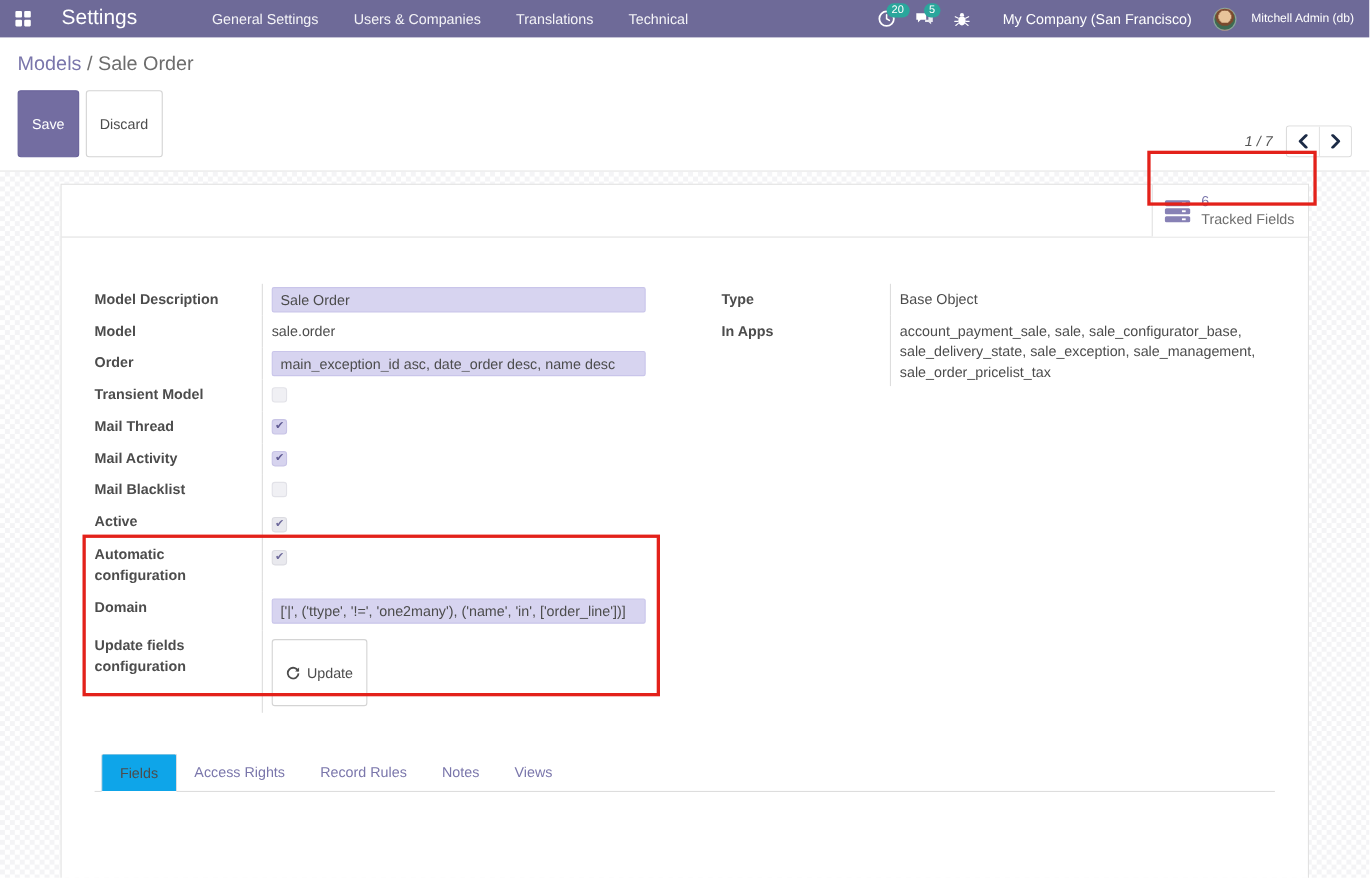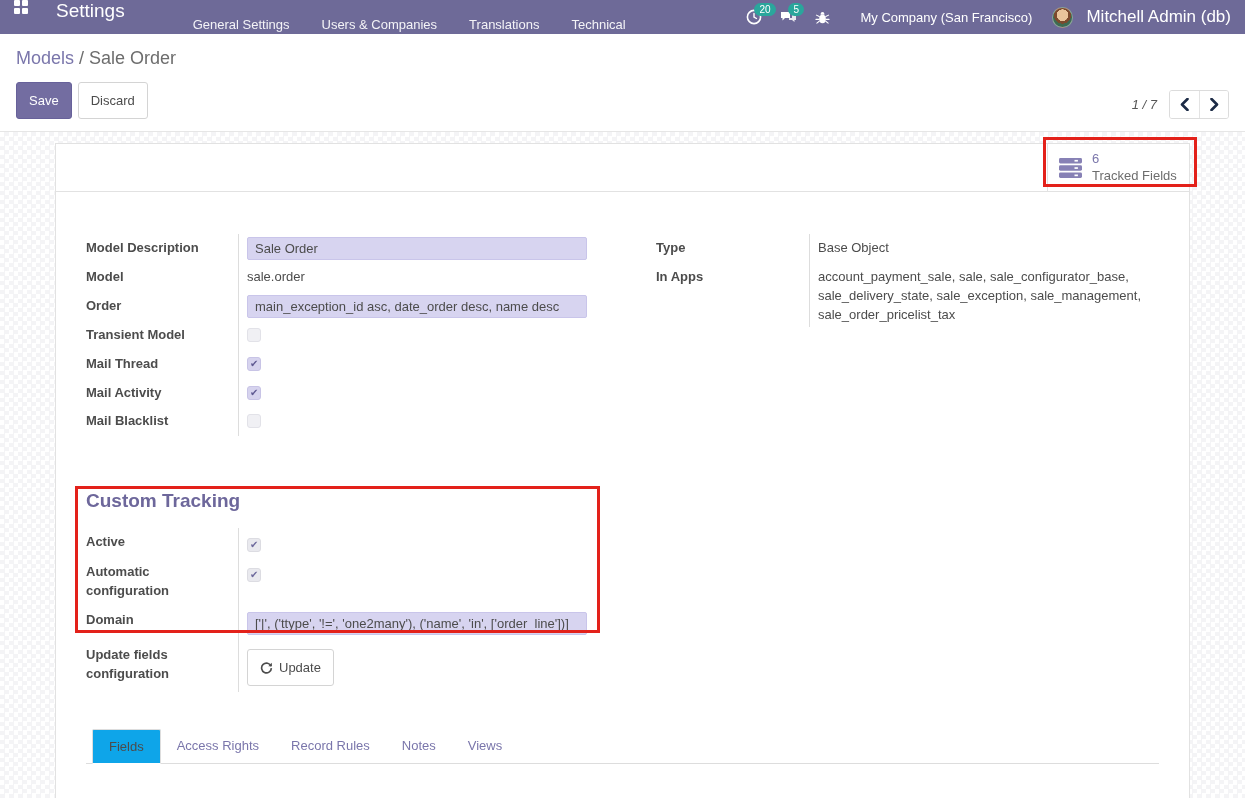--- a/index.html
+++ b/index.html
@@ -1,44 +1,44 @@
 <!DOCTYPE html>
 <html><head>
 <meta charset="utf-8">
 <style>
   * { margin:0; padding:0; box-sizing:border-box; }
   html,body { width:1245px; height:798px; overflow:hidden; background:#fff;
     font-family:"Liberation Sans", sans-serif; font-size:13px; color:#4c4c4c; }
 
   
-  .topbar { height:34px; background:#6e6a98; display:flex; 
+  .topbar { height:34px; background:#6e6a98; display:flex; align-items:center;
     color:#fff; padding:0 14px; position:relative; }
   .apps-icon { width:14px; height:14px; display:grid; grid-template-columns:6px 6px;
     grid-template-rows:6px 6px; gap:2px; cursor:pointer; }
   .apps-icon span { background:#fff; border-radius:1px; }
   .brand { font-size:19px; margin-left:28px; font-weight:400; cursor:pointer; }
   .topmenu { display:flex; margin-left:56px; gap:8px; }
   .topmenu .item { padding:17px 12px; font-size:13px; color:rgba(255,255,255,.92); cursor:pointer; }
   .systray { margin-left:auto; display:flex; align-items:center; gap:6px; }
   .tray-icon { position:relative; padding:4px 6px; cursor:pointer; display:flex; align-items:center; }
   .badge { position:absolute; top:-2px; left:14px; background:#2aa69c; color:#fff;
     font-size:10px; line-height:13px; padding:0 5px; border-radius:8px; font-weight:normal; }
   .company { margin:0 14px 0 18px; font-size:13px; cursor:pointer; }
   .avatar { width:21px; height:21px; border-radius:50%; margin-right:7px; cursor:pointer;
     background: radial-gradient(circle at 50% 38%, #e8c49a 0 38%, #7b4a2d 39% 55%, #3d6a52 56% 100%);
     border:1px solid rgba(255,255,255,.4); }
-  .username { font-size:17px; cursor:pointer; }
+  .username { font-size:11px; cursor:pointer; }
 
   
   .control-panel { padding:14px 16px 12px; border-bottom:1px solid #e6e6e6; position:relative; }
   .breadcrumb { font-size:18px; }
   .breadcrumb .bc-link { color:#7a76ab; cursor:pointer; }
   .breadcrumb .bc-sep, .breadcrumb .bc-current { color:#6d6d6d; }
   .cp-buttons { margin-top:13px; display:flex; gap:6px; }
-  .btn { font-size:13px; padding:10px 12px; border-radius:3px; border:1px solid transparent; cursor:pointer;
+  .btn { font-size:13px; padding:22px 12px; border-radius:3px; border:1px solid transparent; cursor:pointer;
     background:#fff; font-family:inherit; }
   .btn-primary { background:#736da1; border-color:#67619a; color:#fff; }
   .btn-default { border-color:#d4d4d4; color:#4c4c4c; }
   .cp-pager { position:absolute; right:16px; bottom:12px; display:flex; align-items:center; gap:12px;font-style:italic; }
   .pager-text { color:#555; font-size:13px; }
   .pager-btns { display:flex; border:1px solid #dcdcdc; border-radius:3px; overflow:hidden; background:#fff; }
   .pager-btn { width:29px; height:27px; display:flex; align-items:center; justify-content:center;
     background:#fff; cursor:pointer; border:none; }
   .pager-btn + .pager-btn { border-left:1px solid #e3e3e3; }
 
@@ -235,21 +235,20 @@
               <span class="txtval">Base Object</span>
             </div>
 
           <div class="flabel">In Apps</div>
           <div class="fvalue">
               <span class="txtval">account_payment_sale, sale, sale_configurator_base, sale_delivery_state, sale_exception, sale_management, sale_order_pricelist_tax</span>
             </div>
         </div>
       </div>
 
-      <h2 class="section-heading">Custom Tracking</h2>
 
       <div class="fgroup fgroup-left track-grid">
         <div class="flabel">Active</div>
         <div class="fvalue">
             <span class="chk dim checked"></span>
           </div>
 
         <div class="flabel">Automatic configuration</div>
         <div class="fvalue">
             <span class="chk dim checked"></span>

